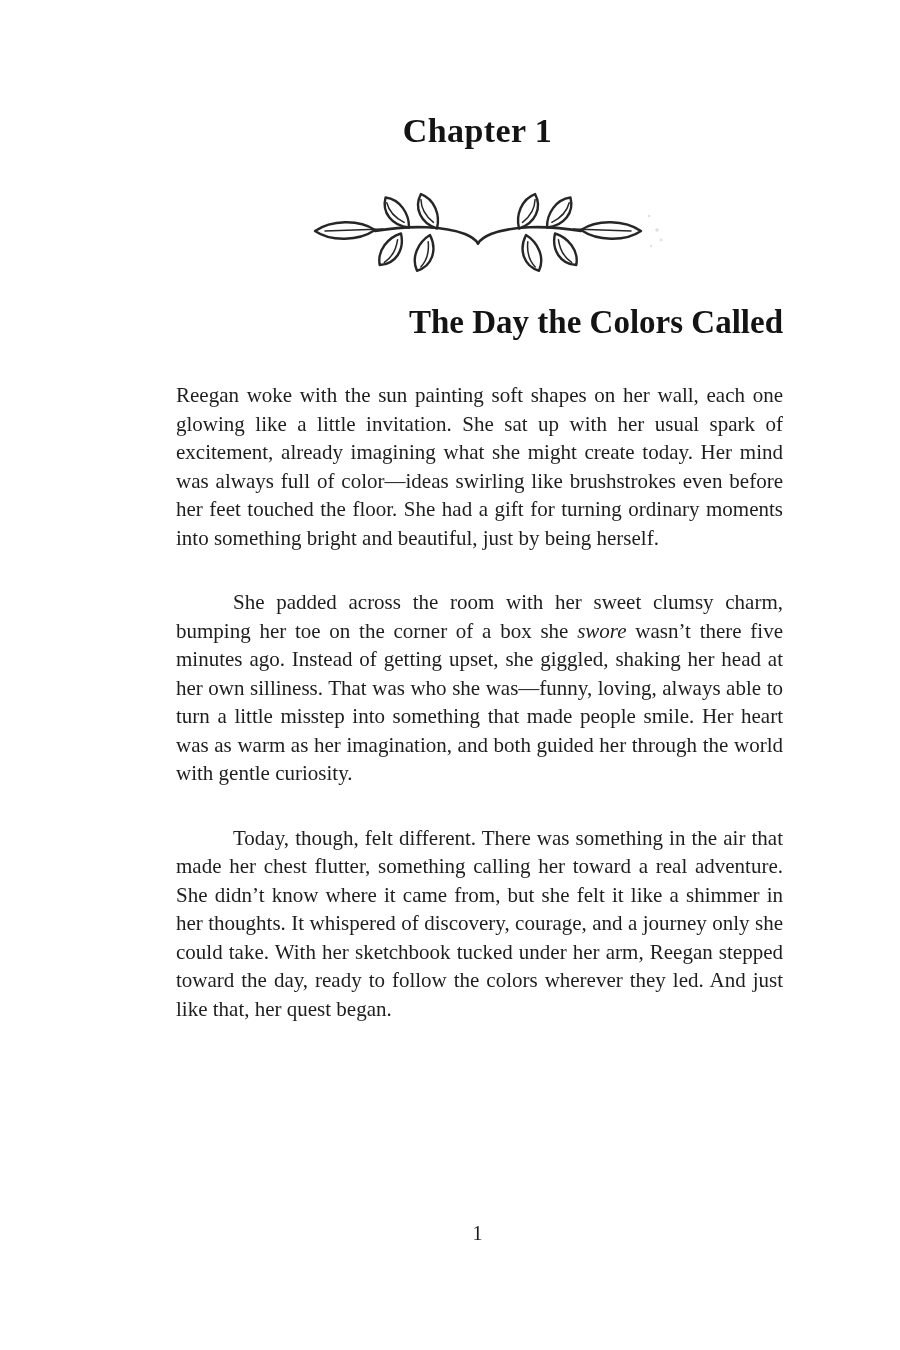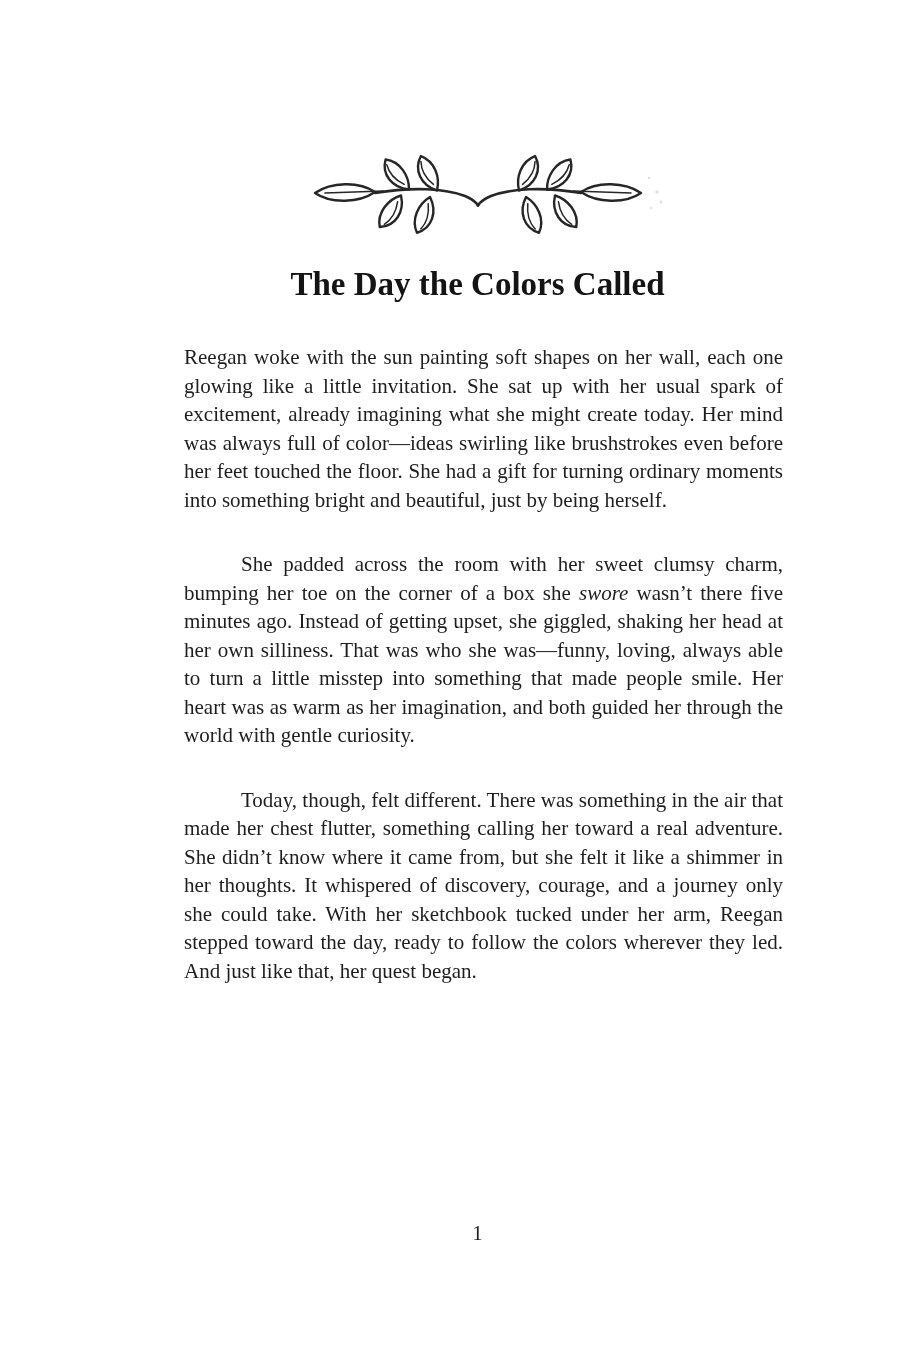--- a/index.html
+++ b/index.html
@@ -37,27 +37,27 @@
   .ornament svg {
     display: inline-block;
     overflow: visible;
     vertical-align: top;
   }
   .lf { fill: #ffffff; stroke: #262626; stroke-width: 2.4; stroke-linejoin: round; }
   .lv { fill: none; stroke: #262626; stroke-width: 1.5; stroke-linecap: round; }
   .st { fill: none; stroke: #262626; stroke-width: 2.6; stroke-linecap: round; }
   .chapter-title {
     margin: 36px 0 40px 0;
-    text-align: center;
+    text-align: right;
     font-size: 33px;
     font-weight: 700;
     color: #141414;
   }
   .body-text p {
-    margin: 0 0 36px 12px;
+    margin: 0 0 36px 4px;
     font-size: 21px;
     line-height: 28.5px;
     text-align: justify;
     color: #1e1e1e;
   }
   .body-text p.indent {
     text-indent: 57px;
   }
   .body-text em {
   }
@@ -70,20 +70,21 @@
     font-size: 20px;
     color: #1a1a1a;
   }
 </style>
 </head>
 <body>
 
 <div class="page">
   <div class="column">
 
+    <h1 class="chapter-heading">Chapter 1</h1>
 
     <div class="ornament">
       <span>
         <svg width="330" height="72" viewBox="0 0 330 72" xmlns="http://www.w3.org/2000/svg" aria-hidden="true">
           <defs>
             <g id="leaf">
               <path class="lf" d="M0 0 C 11 -13, 28 -14, 38 -2 C 28 9, 11 8, 0 0 Z"></path>
               <path class="lv" d="M7 -1 C 16 -6, 25 -7, 33 -4"></path>
             </g>
             <g id="branch">

